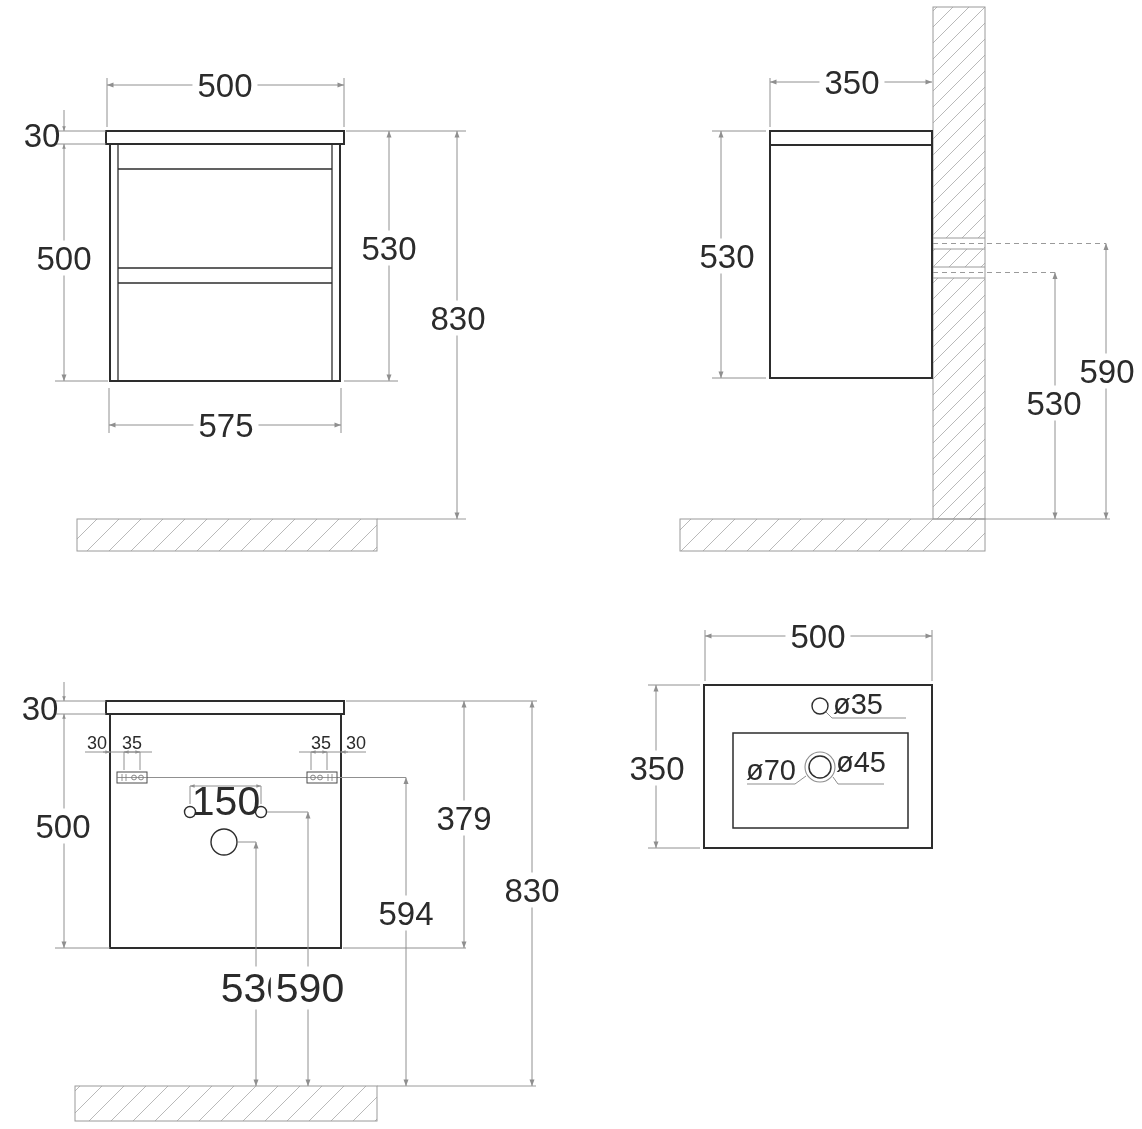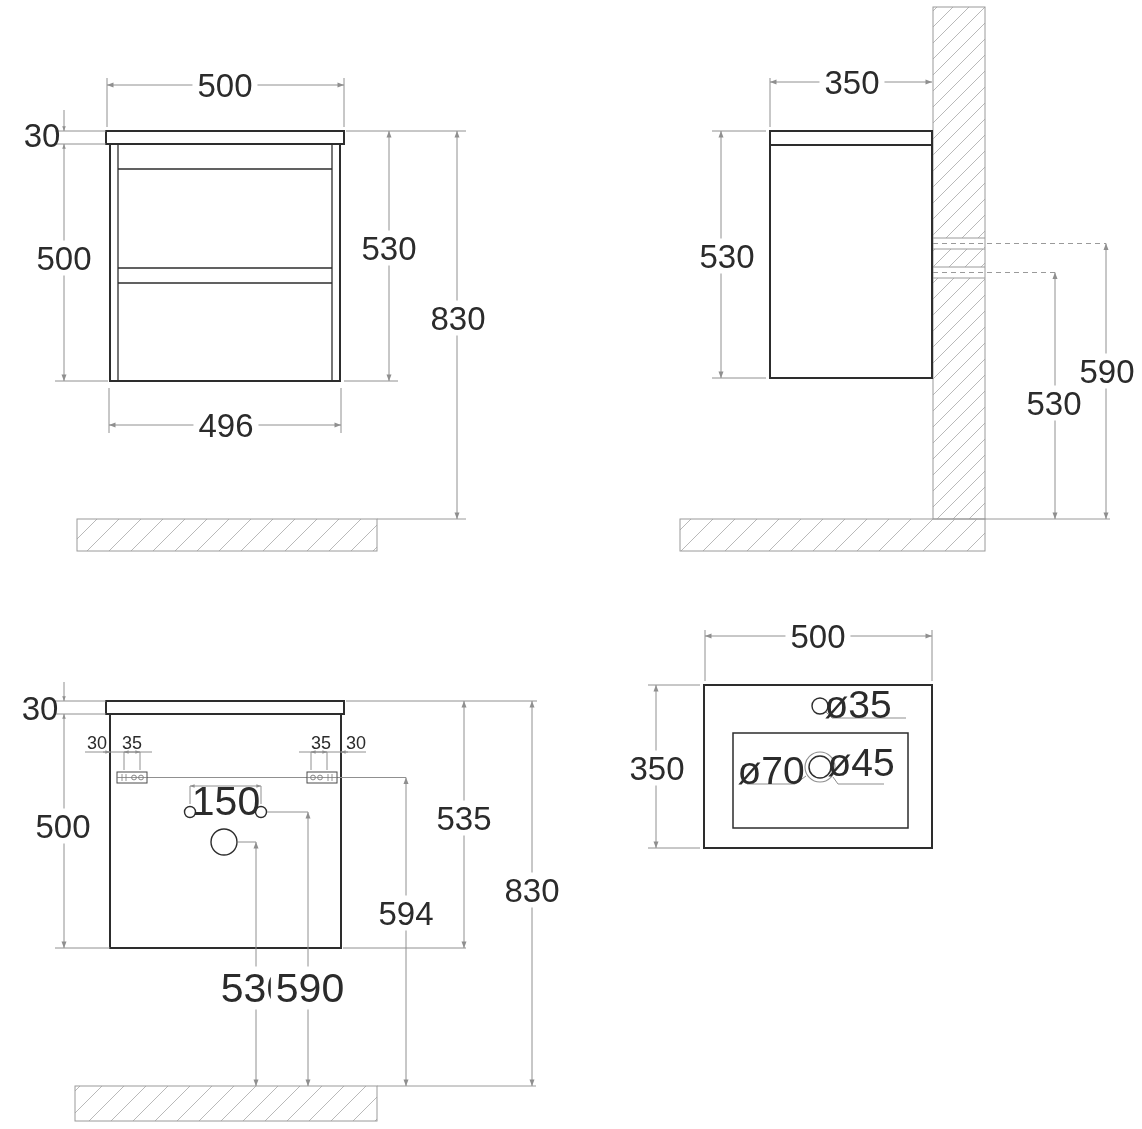--- a/index.html
+++ b/index.html
@@ -4,21 +4,21 @@
 <style>
   html,body{margin:0;padding:0;background:#fff;}
   #canvas{position:relative;width:1142px;height:1129px;background:#ffffff;overflow:hidden;
           font-family:"Liberation Sans",sans-serif;}
   svg{position:absolute;left:0;top:0;}
   .dim{position:absolute;transform:translate(-50%,-50%);color:#2b2b2b;font-size:33px;
        line-height:1;white-space:nowrap;letter-spacing:0px;}
   .bg{background:#ffffff;padding:1px 5px;}
   .sm{font-size:18px;}
   .md{font-size:41px;}
-  .dia{font-size:39px;}
+  .dia{font-size:29px;}
 </style>
 </head>
 <body>
 
 <div id="canvas">
 
 <svg width="1142" height="1129" viewBox="0 0 1142 1129">
   <defs>
     <marker id="m" viewBox="0 0 10 10" refX="9.3" refY="5" markerWidth="10" markerHeight="7" orient="auto-start-reverse">
       <path d="M0,1.4 L9.3,5 L0,8.6 z" fill="#8f8f8f"></path>
@@ -177,35 +177,35 @@
     <path d="M806,776 L795,784 L747,784" fill="none" stroke="#8f8f8f" stroke-width="1"></path>
     <path d="M833,777 L838,784 L884,784" fill="none" stroke="#8f8f8f" stroke-width="1"></path>
   </g>
 </svg>
 
 <div class="dim bg" style="left:225px;top:85px">500</div>
 <div class="dim" style="left:42px;top:135px">30</div>
 <div class="dim bg" style="left:64px;top:258px">500</div>
 <div class="dim bg" style="left:389px;top:248px">530</div>
 <div class="dim bg" style="left:458px;top:318px">830</div>
-<div class="dim bg" style="left:226px;top:425px">496</div>
+<div class="dim bg" style="left:226px;top:425px">575</div>
 
 <div class="dim bg" style="left:852px;top:82px">350</div>
 <div class="dim bg" style="left:727px;top:256px">530</div>
 <div class="dim bg" style="left:1107px;top:371px">590</div>
 <div class="dim bg" style="left:1054px;top:403px">530</div>
 
 <div class="dim" style="left:40px;top:708px">30</div>
 <div class="dim bg" style="left:63px;top:826px">500</div>
 <div class="dim sm" style="left:97px;top:743px">30</div>
 <div class="dim sm" style="left:132px;top:743px">35</div>
 <div class="dim sm" style="left:321px;top:743px">35</div>
 <div class="dim sm" style="left:356px;top:743px">30</div>
 <div class="dim md" style="left:226px;top:801px">150</div>
-<div class="dim bg" style="left:464px;top:818px">535</div>
+<div class="dim bg" style="left:464px;top:818px">379</div>
 <div class="dim bg" style="left:406px;top:913px">594</div>
 <div class="dim bg" style="left:532px;top:890px">830</div>
 <div class="dim md bg" style="left:255px;top:988px">530</div>
 <div class="dim md bg" style="left:310px;top:988px">590</div>
 
 <div class="dim bg" style="left:818px;top:636px">500</div>
 <div class="dim bg" style="left:657px;top:768px">350</div>
 <div class="dim dia" style="left:858px;top:704px">ø35</div>
 <div class="dim dia" style="left:771px;top:770px">ø70</div>
 <div class="dim dia" style="left:861px;top:762px">ø45</div>

